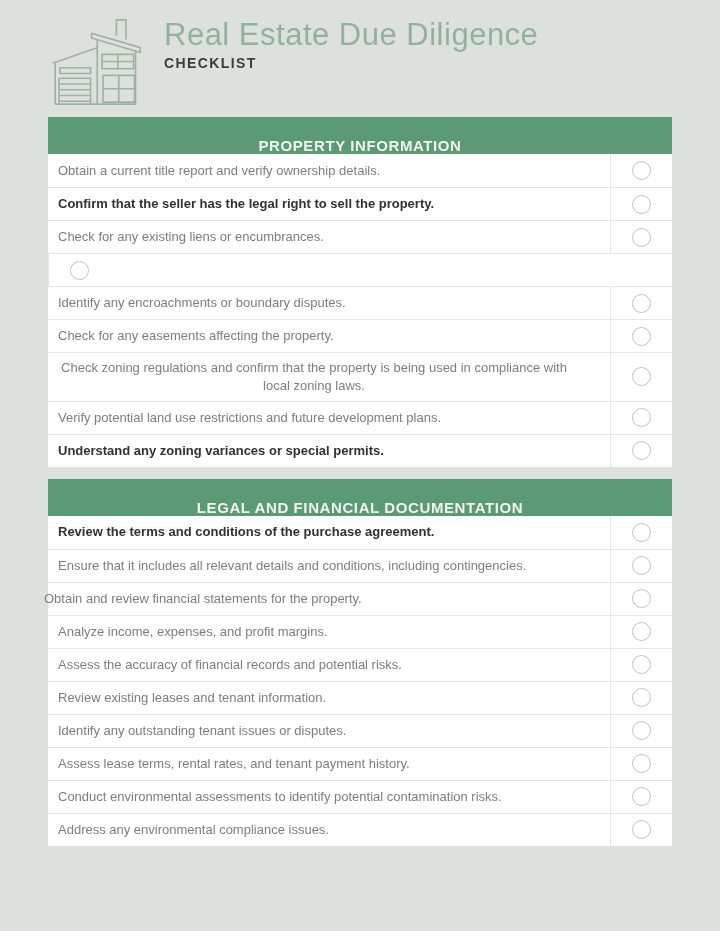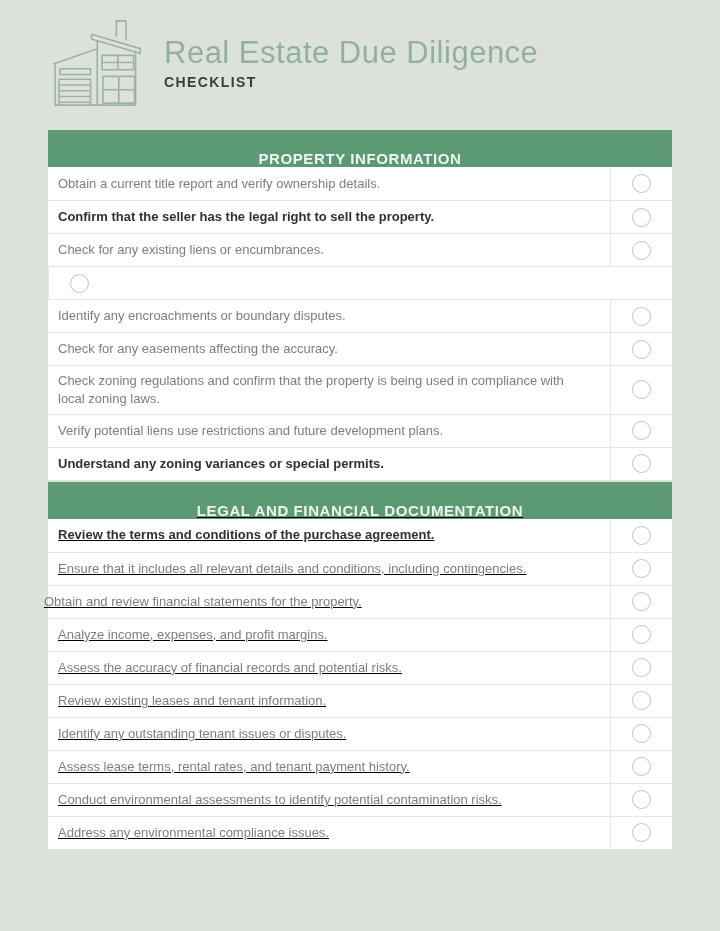--- a/index.html
+++ b/index.html
@@ -18,34 +18,34 @@
   *{box-sizing:border-box;}
   html,body{margin:0;padding:0;}
   body{
     width:720px;height:931px;overflow:hidden;
     background:var(--bg);
     font-family:"Liberation Sans", sans-serif;
   }
   .page{padding:18px 48px 0 48px;}
 
   
-  .doc-header{display:flex;align-items:center;margin-bottom:22px;height:90px;}
+  .doc-header{display:flex;align-items:flex-start;margin-bottom:9px;height:90px;}
   .logo{width:110px;height:88px;flex:none;display:block;}
   .header-text{margin-left:6px;padding-bottom:0px;}
   h1.title{margin:0;font-size:31px;font-weight:400;color:var(--title);letter-spacing:0.5px;line-height:1.1;}
   .subtitle{margin-top:3px;font-size:14px;font-weight:700;color:var(--subtitle);letter-spacing:1.4px;}
 
   
-  .section + .section{margin-top:2px;text-decoration:underline;}
+  .section + .section{margin-top:12px;}
   .section-header{
     background:var(--green);height:37px;
     display:flex;align-items:flex-end;justify-content:center;
   }
   .section-title{color:var(--header-text);font-size:15px;font-weight:700;letter-spacing:0.6px;}
-  .rows{background:var(--row-bg);}
+  .rows{background:var(--row-bg);text-align:center;}
   .row{display:flex;align-items:stretch;min-height:33px;}
   .row + .row{border-top:1px solid var(--divider);gap:8px;}
   .row-text{
     flex:1;display:flex;align-items:center;
     padding:6px 32px 6px 10px;
     font-size:13px;line-height:1.38;color:var(--item);
   }
   .row.bold .row-text{color:var(--item-bold);font-weight:700;}
   .row.clipped .row-text{padding-left:0;margin-left:-4px;}
   .row-check{
@@ -125,35 +125,35 @@
   </div>
 
   <div class="row">
     <div class="row-text">Identify any encroachments or boundary disputes.</div>
     <div class="row-check">
       <span class="circle" role="checkbox" aria-checked="false"></span>
     </div>
   </div>
 
   <div class="row">
-    <div class="row-text">Check for any easements affecting the accuracy.</div>
+    <div class="row-text">Check for any easements affecting the property.</div>
     <div class="row-check">
       <span class="circle" role="checkbox" aria-checked="false"></span>
     </div>
   </div>
 
   <div class="row">
     <div class="row-text">Check zoning regulations and confirm that the property is being used in compliance with local zoning laws.</div>
     <div class="row-check">
       <span class="circle" role="checkbox" aria-checked="false"></span>
     </div>
   </div>
 
   <div class="row">
-    <div class="row-text">Verify potential liens use restrictions and future development plans.</div>
+    <div class="row-text">Verify potential land use restrictions and future development plans.</div>
     <div class="row-check">
       <span class="circle" role="checkbox" aria-checked="false"></span>
     </div>
   </div>
 
   <div class="row bold">
     <div class="row-text">Understand any zoning variances or special permits.</div>
     <div class="row-check">
       <span class="circle" role="checkbox" aria-checked="false"></span>
     </div>

